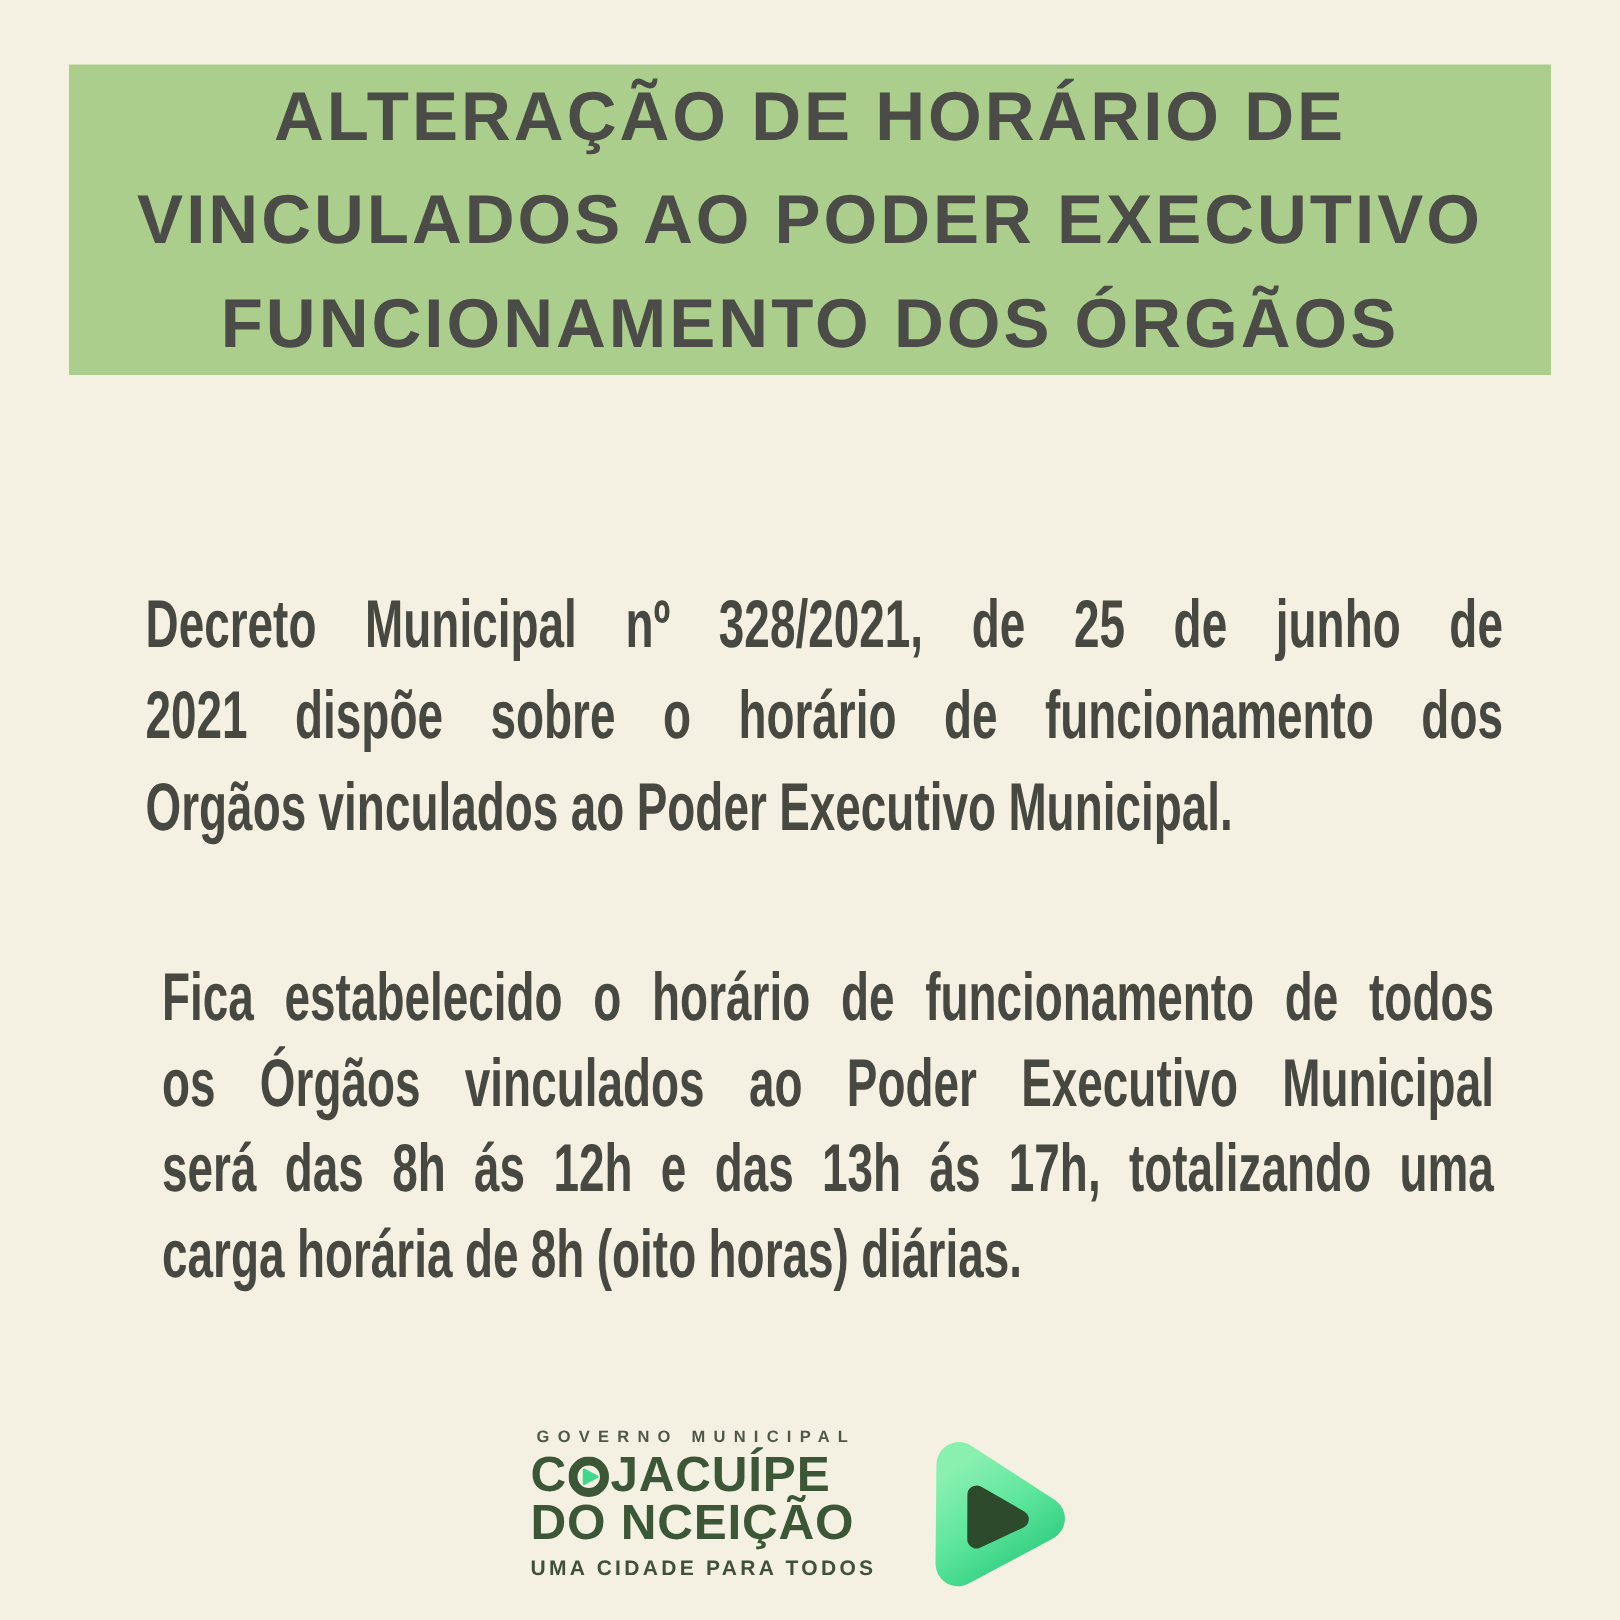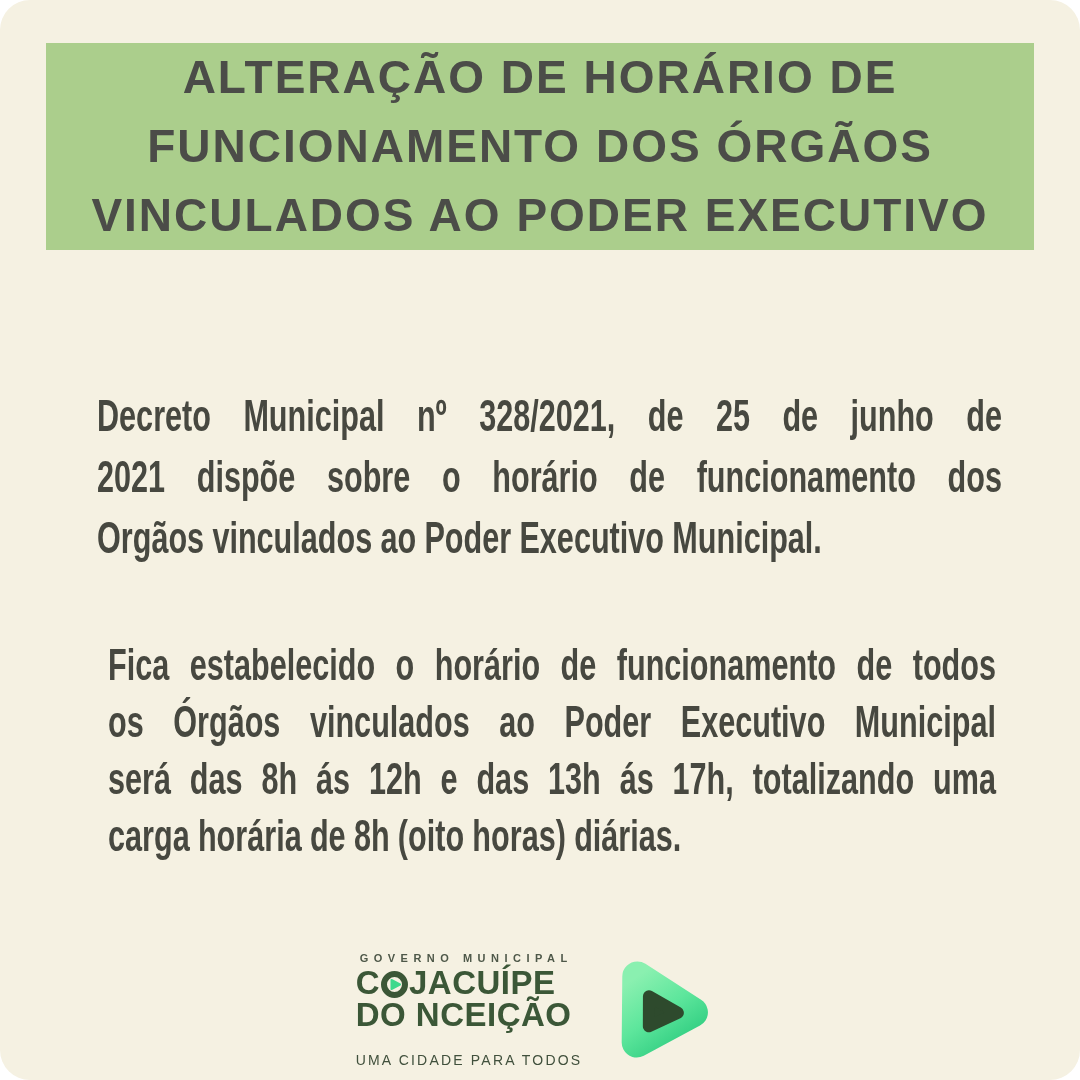--- a/index.html
+++ b/index.html
@@ -2,21 +2,20 @@
 <html lang="pt"><head>
 <meta charset="utf-8">
 <style>
   html,body{margin:0;padding:0;}
   .canvas{
     position:relative;
     width:1080px;height:1080px;
     background:#f5f1e2;
     overflow:hidden;
     font-family:"Liberation Sans",sans-serif;
-    border-radius:30px;
   }
 
   
   .banner{
     position:absolute;left:46px;top:43px;
     width:988px;height:207px;
     background:#abce8c;
     display:flex;flex-direction:column;justify-content:center;align-items:center;
   }
   .banner-line{
@@ -57,34 +56,34 @@
     font-size:11px;font-weight:700;letter-spacing:5.5px;
     color:#4e5849;margin:6px 0 3px 4px;white-space:nowrap;
   }
   .brand-line{
     font-size:33px;font-weight:700;letter-spacing:0.5px;
     line-height:32px;color:#3b5737;white-space:nowrap;
     display:flex;align-items:center;
   }
   .o-icon{display:inline-flex;margin:0 1px;transform:translateY(1px);}
   .tagline{
-    font-size:14px;font-weight:400;letter-spacing:2.2px;
-    color:#40503c;margin-top:21px;white-space:nowrap;
+    font-size:14px;font-weight:700;letter-spacing:2.2px;
+    color:#40503c;margin-top:6px;white-space:nowrap;
   }
   .play-big{width:130px;height:132px;margin-top:-2px;}
 </style>
 </head>
 <body>
 
 <div class="canvas">
 
   <header class="banner">
     <div class="banner-line">ALTERAÇÃO DE HORÁRIO DE</div>
+    <div class="banner-line">VINCULADOS AO PODER EXECUTIVO</div>
     <div class="banner-line">FUNCIONAMENTO DOS ÓRGÃOS</div>
-    <div class="banner-line">VINCULADOS AO PODER EXECUTIVO</div>
   </header>
 
   <section class="para para1">
     <div class="condense">
       <div class="jline">
           <span>Decreto</span>
           <span>Municipal</span>
           <span>nº</span>
           <span>328/2021,</span>
           <span>de</span>

